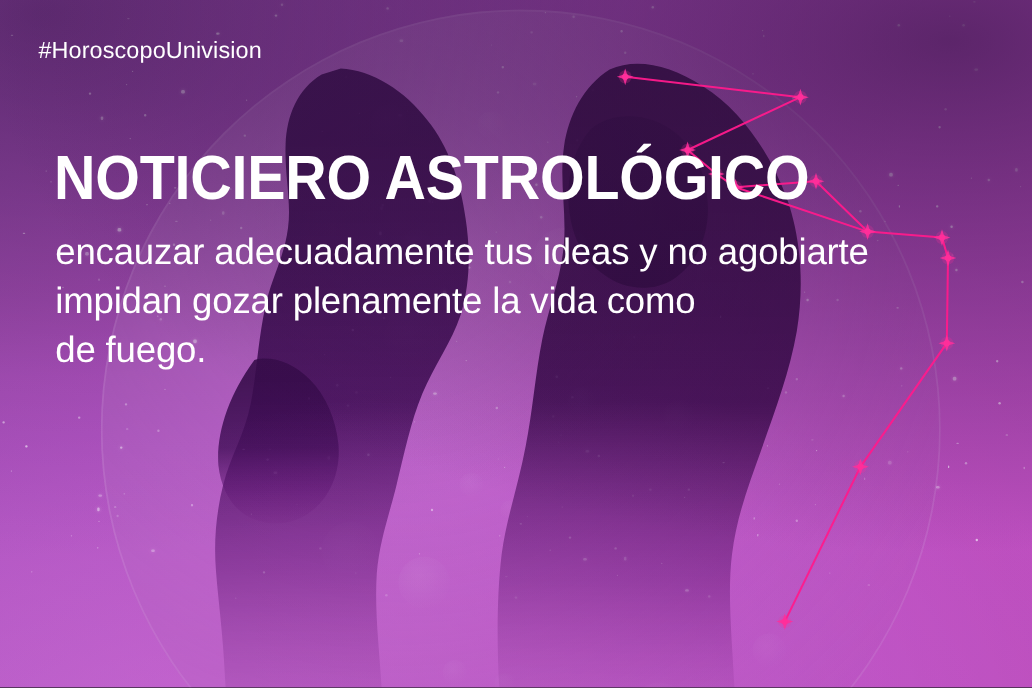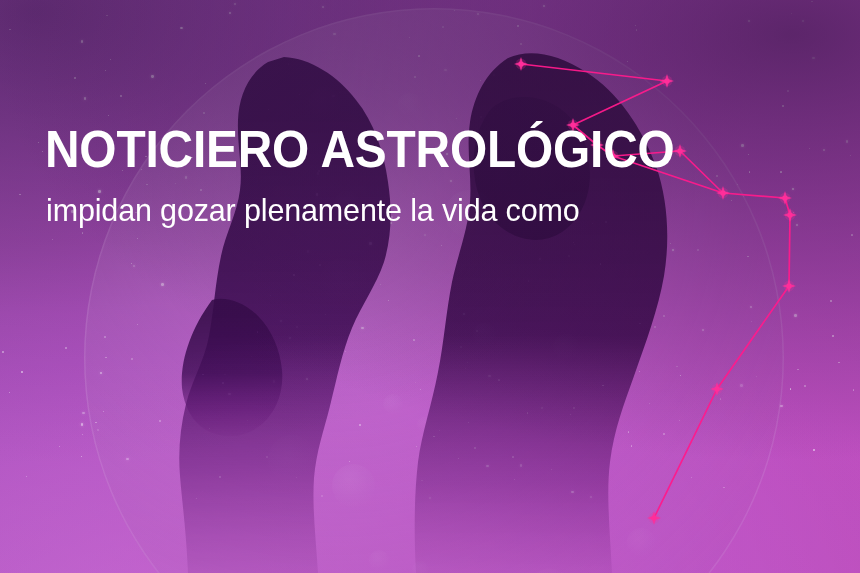--- a/index.html
+++ b/index.html
@@ -497,20 +497,23 @@
           <circle cx="717" cy="389" r="2.6" fill="#FF2E9A"></circle>
         </g>
         <g>
           <circle cx="654" cy="518" r="5.4" fill="#FF2E9A" opacity="0.22"></circle>
           <path d="M654,511 L655.7,516.3 L661,518 L655.7,519.7 L654,525 L652.3,519.7 L647,518 L652.3,516.3 Z" fill="#FF2E9A" opacity="0.85"></path>
           <circle cx="654" cy="518" r="2.6" fill="#FF2E9A"></circle>
         </g>
       </g>
   </svg>
 
+  <div id="hashtag">#HoroscopoUnivision</div>
 
   <h1 id="title">NOTICIERO ASTROLÓGICO</h1>
 
   <div id="body-text">
+      <span class="ln">encauzar adecuadamente tus ideas y no agobiarte</span>
       <span class="ln">impidan gozar plenamente la vida como</span>
+      <span class="ln">de fuego.</span>
     </div>
 
 </div>
 
 </body></html>

